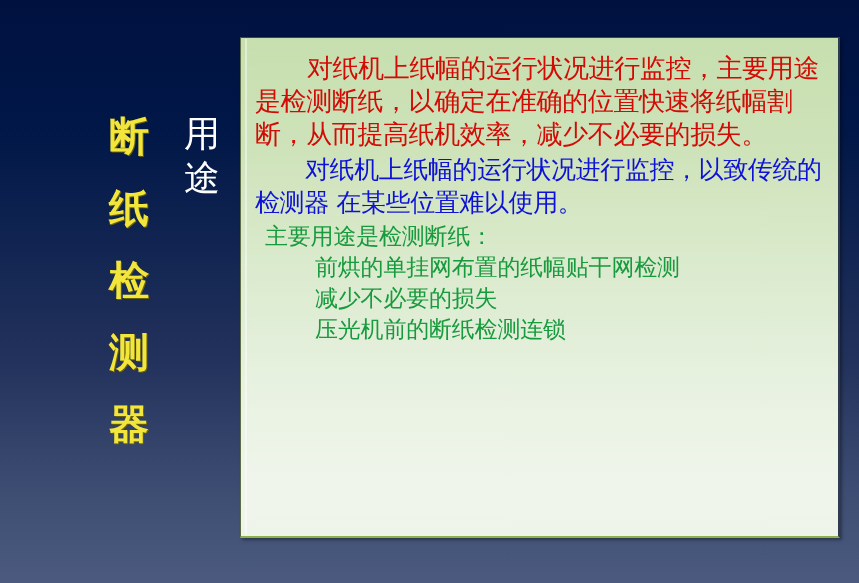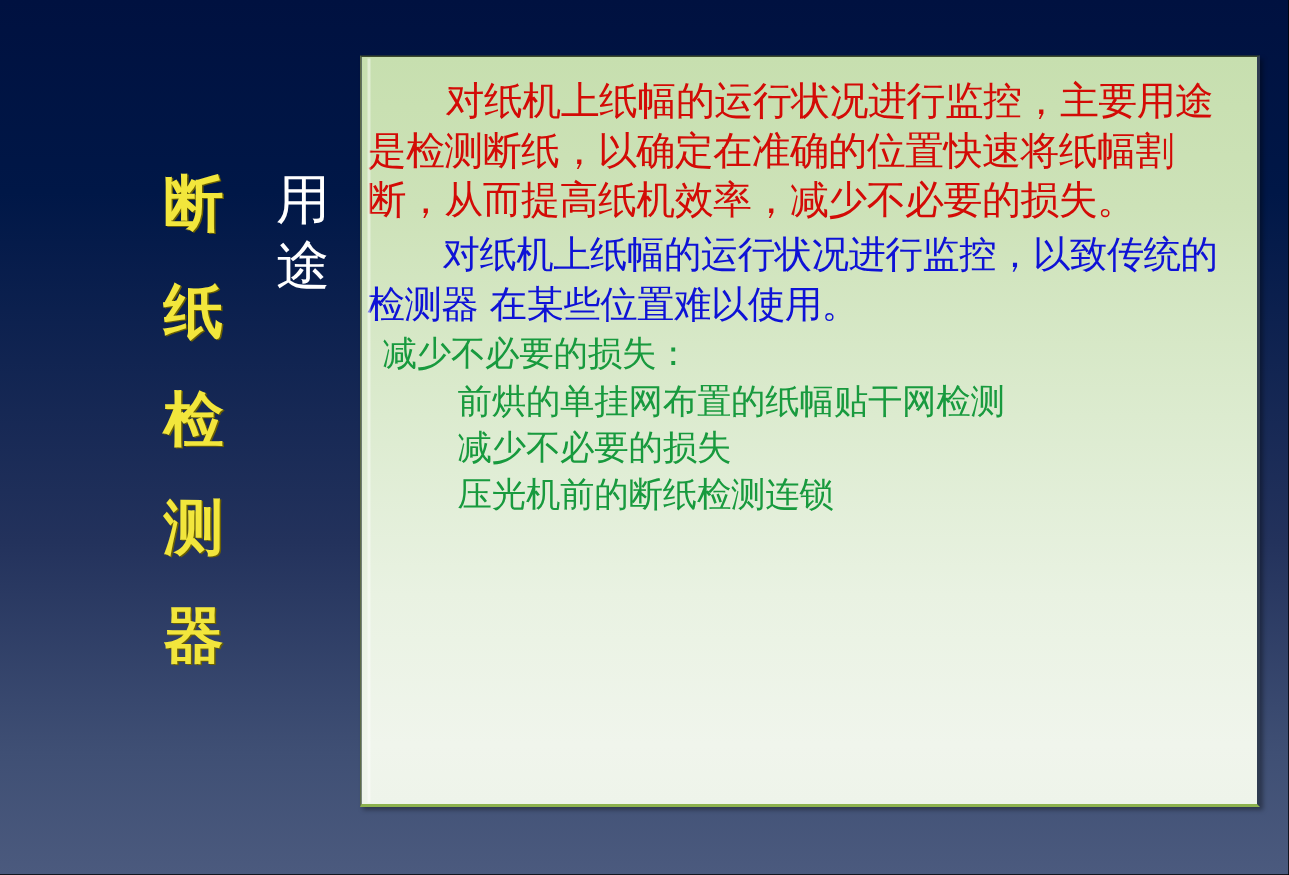--- a/index.html
+++ b/index.html
@@ -58,21 +58,21 @@
     top: 37px;
     width: 600px;
     height: 501px;
     box-sizing: border-box;
     background: linear-gradient(to bottom, #c7dfaf 0%, #cde2b8 20%, #dcebcf 48%, #e9f2e2 72%, #f0f5ec 92%, #eef4ea 100%);
     border-top: 1px solid #3d4a2c;
     border-left: 1px solid #5d6b48;
     border-right: 2px solid #2f3b51;
     border-bottom: 2px solid #8cb24e;
     box-shadow: 2px 2px 3px rgba(0,0,0,0.35);
-    padding: 14px 10px 0 4px;
+    padding: 14px 10px 0 14px;
     overflow: hidden;
   }
   #content-panel::after {
     
     content: "";
     position: absolute;
     left: 4px;
     top: 1px;
     bottom: 1px;
     width: 2px;
@@ -149,21 +149,21 @@
     <span class="tchar">用</span>
     <span class="tchar">途</span>
   </div>
 
   <div id="content-panel">
 
     <p class="para" id="para-purpose">对纸机上纸幅的运行状况进行监控，主要用途是检测断纸，以确定在准确的位置快速将纸幅割断，从而提高纸机效率，减少不必要的损失。</p>
 
     <p class="para" id="para-background">对纸机上纸幅的运行状况进行监控，以致传统的检测器 在某些位置难以使用。</p>
 
-    <p class="para" id="para-applications-heading">减少不必要的损失：</p>
+    <p class="para" id="para-applications-heading">主要用途是检测断纸：</p>
 
     <ul id="application-list">
       <li>前烘的单挂网布置的纸幅贴干网检测</li>
       <li>减少不必要的损失</li>
       <li>压光机前的断纸检测连锁</li>
     </ul>
 
   </div>
 
 </div>

